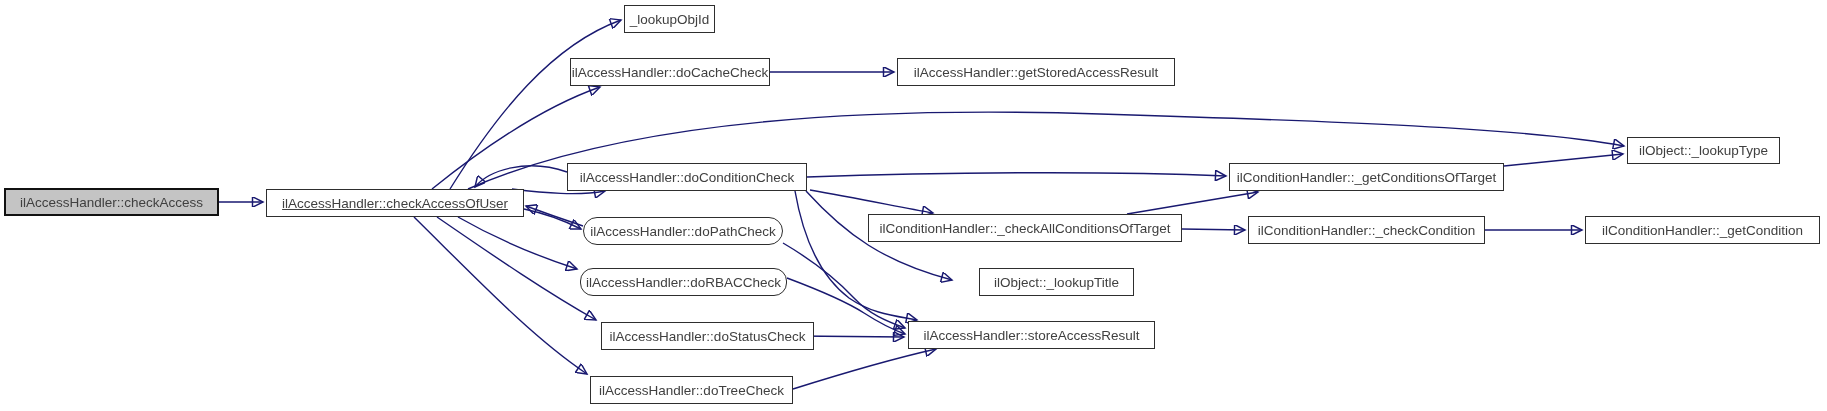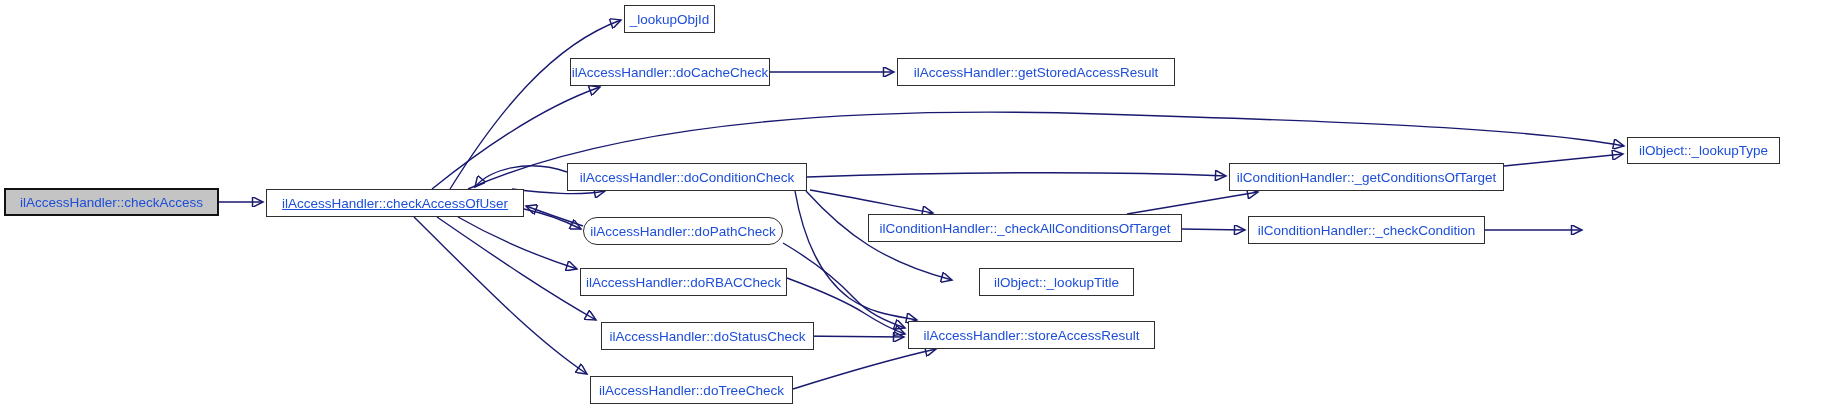--- a/index.html
+++ b/index.html
@@ -11,21 +11,21 @@
     font-family:"Liberation Sans", sans-serif;
     overflow:hidden;
   }
   .edges{position:absolute;left:0;top:0;width:1827px;height:411px;}
   .edges path, .edges line{fill:none;stroke:#191970;stroke-width:1.4;}
   .node{
     position:absolute;
     box-sizing:border-box;
     background:#ffffff;
     border:1px solid #2e2e2e;
-    color:#1d4ed8;
+    color:#404040;
     font-size:13.5px;
     display:flex;
     align-items:center;
     justify-content:center;
     white-space:nowrap;
     padding:0 4px;
     cursor:pointer;
   }
   .node.highlight{
     background:#c4c4c4;
@@ -85,22 +85,23 @@
   <div class="node" style="left:1627px;top:137px;width:153px;height:27px;">ilObject::_lookupType</div>
 
   <div class="node" style="left:1229px;top:163px;width:275px;height:28px;">ilConditionHandler::_getConditionsOfTarget</div>
 
   <div class="node" style="left:583px;top:217px;width:200px;height:28px;border-radius:14px;">ilAccessHandler::doPathCheck</div>
 
   <div class="node" style="left:868px;top:214px;width:314px;height:28px;">ilConditionHandler::_checkAllConditionsOfTarget</div>
 
   <div class="node" style="left:1248px;top:216px;width:237px;height:28px;">ilConditionHandler::_checkCondition</div>
 
+  <div class="node" style="left:1585px;top:216px;width:235px;height:28px;">ilConditionHandler::_getCondition</div>
 
-  <div class="node" style="left:580px;top:268px;width:207px;height:28px;">ilAccessHandler::doRBACCheck</div>
+  <div class="node" style="left:580px;top:268px;width:207px;height:28px;border-radius:13px;">ilAccessHandler::doRBACCheck</div>
 
   <div class="node" style="left:955px;top:268px;width:155px;height:28px;margin-left:24px;">ilObject::_lookupTitle</div>
 
   <div class="node" style="left:583px;top:322px;width:213px;height:28px;margin-left:18px;">ilAccessHandler::doStatusCheck</div>
 
   <div class="node" style="left:908px;top:321px;width:247px;height:28px;">ilAccessHandler::storeAccessResult</div>
 
   <div class="node" style="left:590px;top:376px;width:203px;height:28px;">ilAccessHandler::doTreeCheck</div>
 
 </div>

